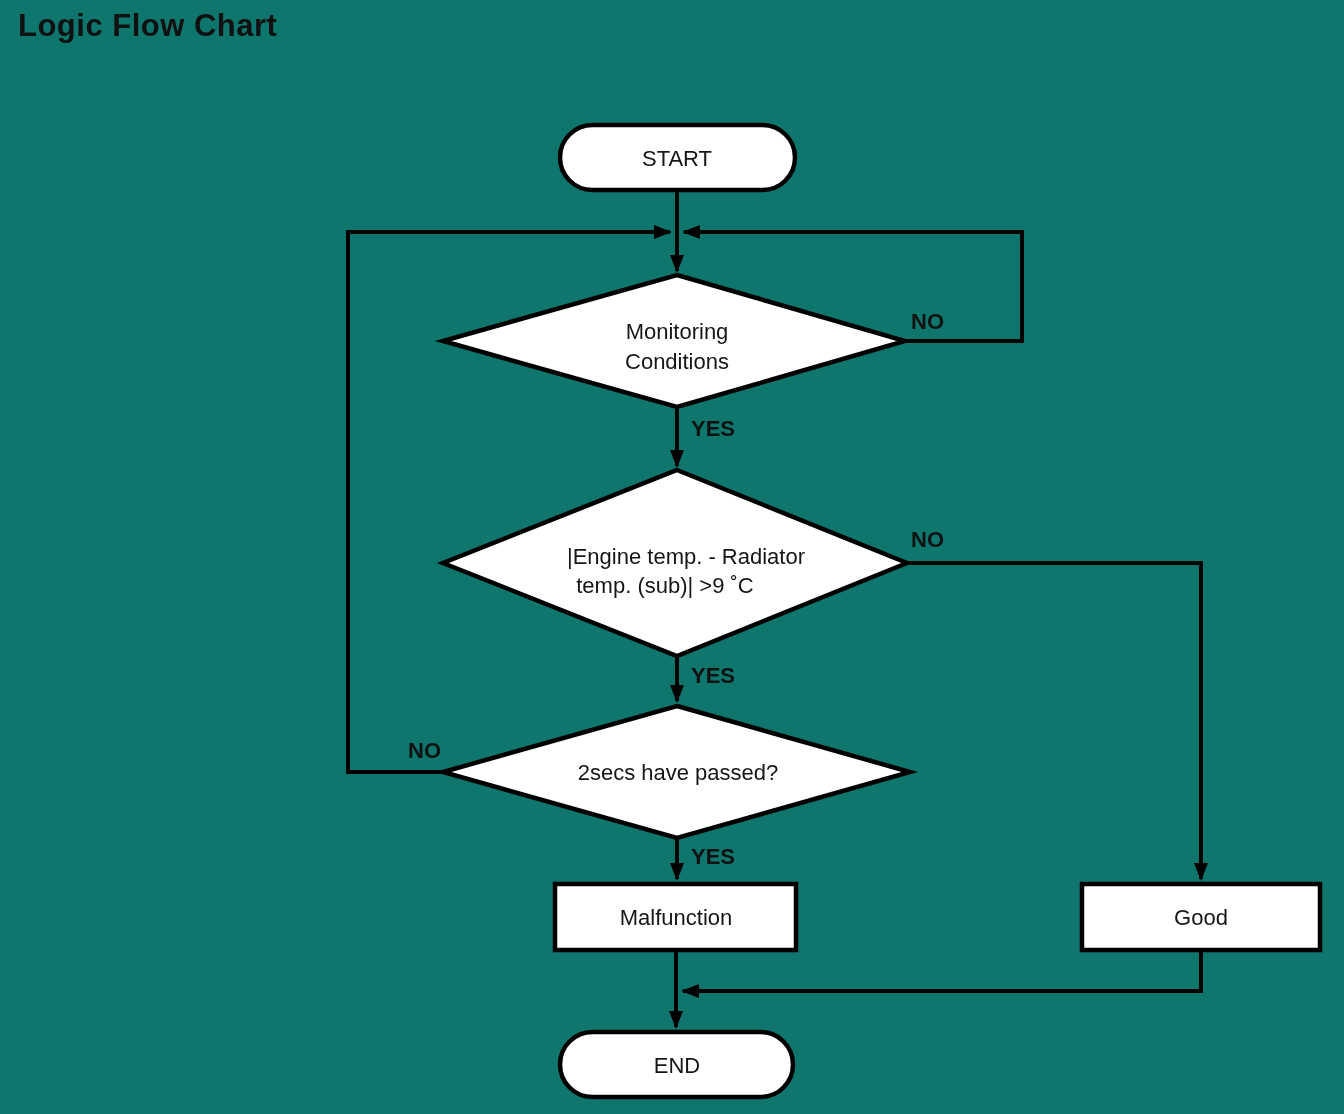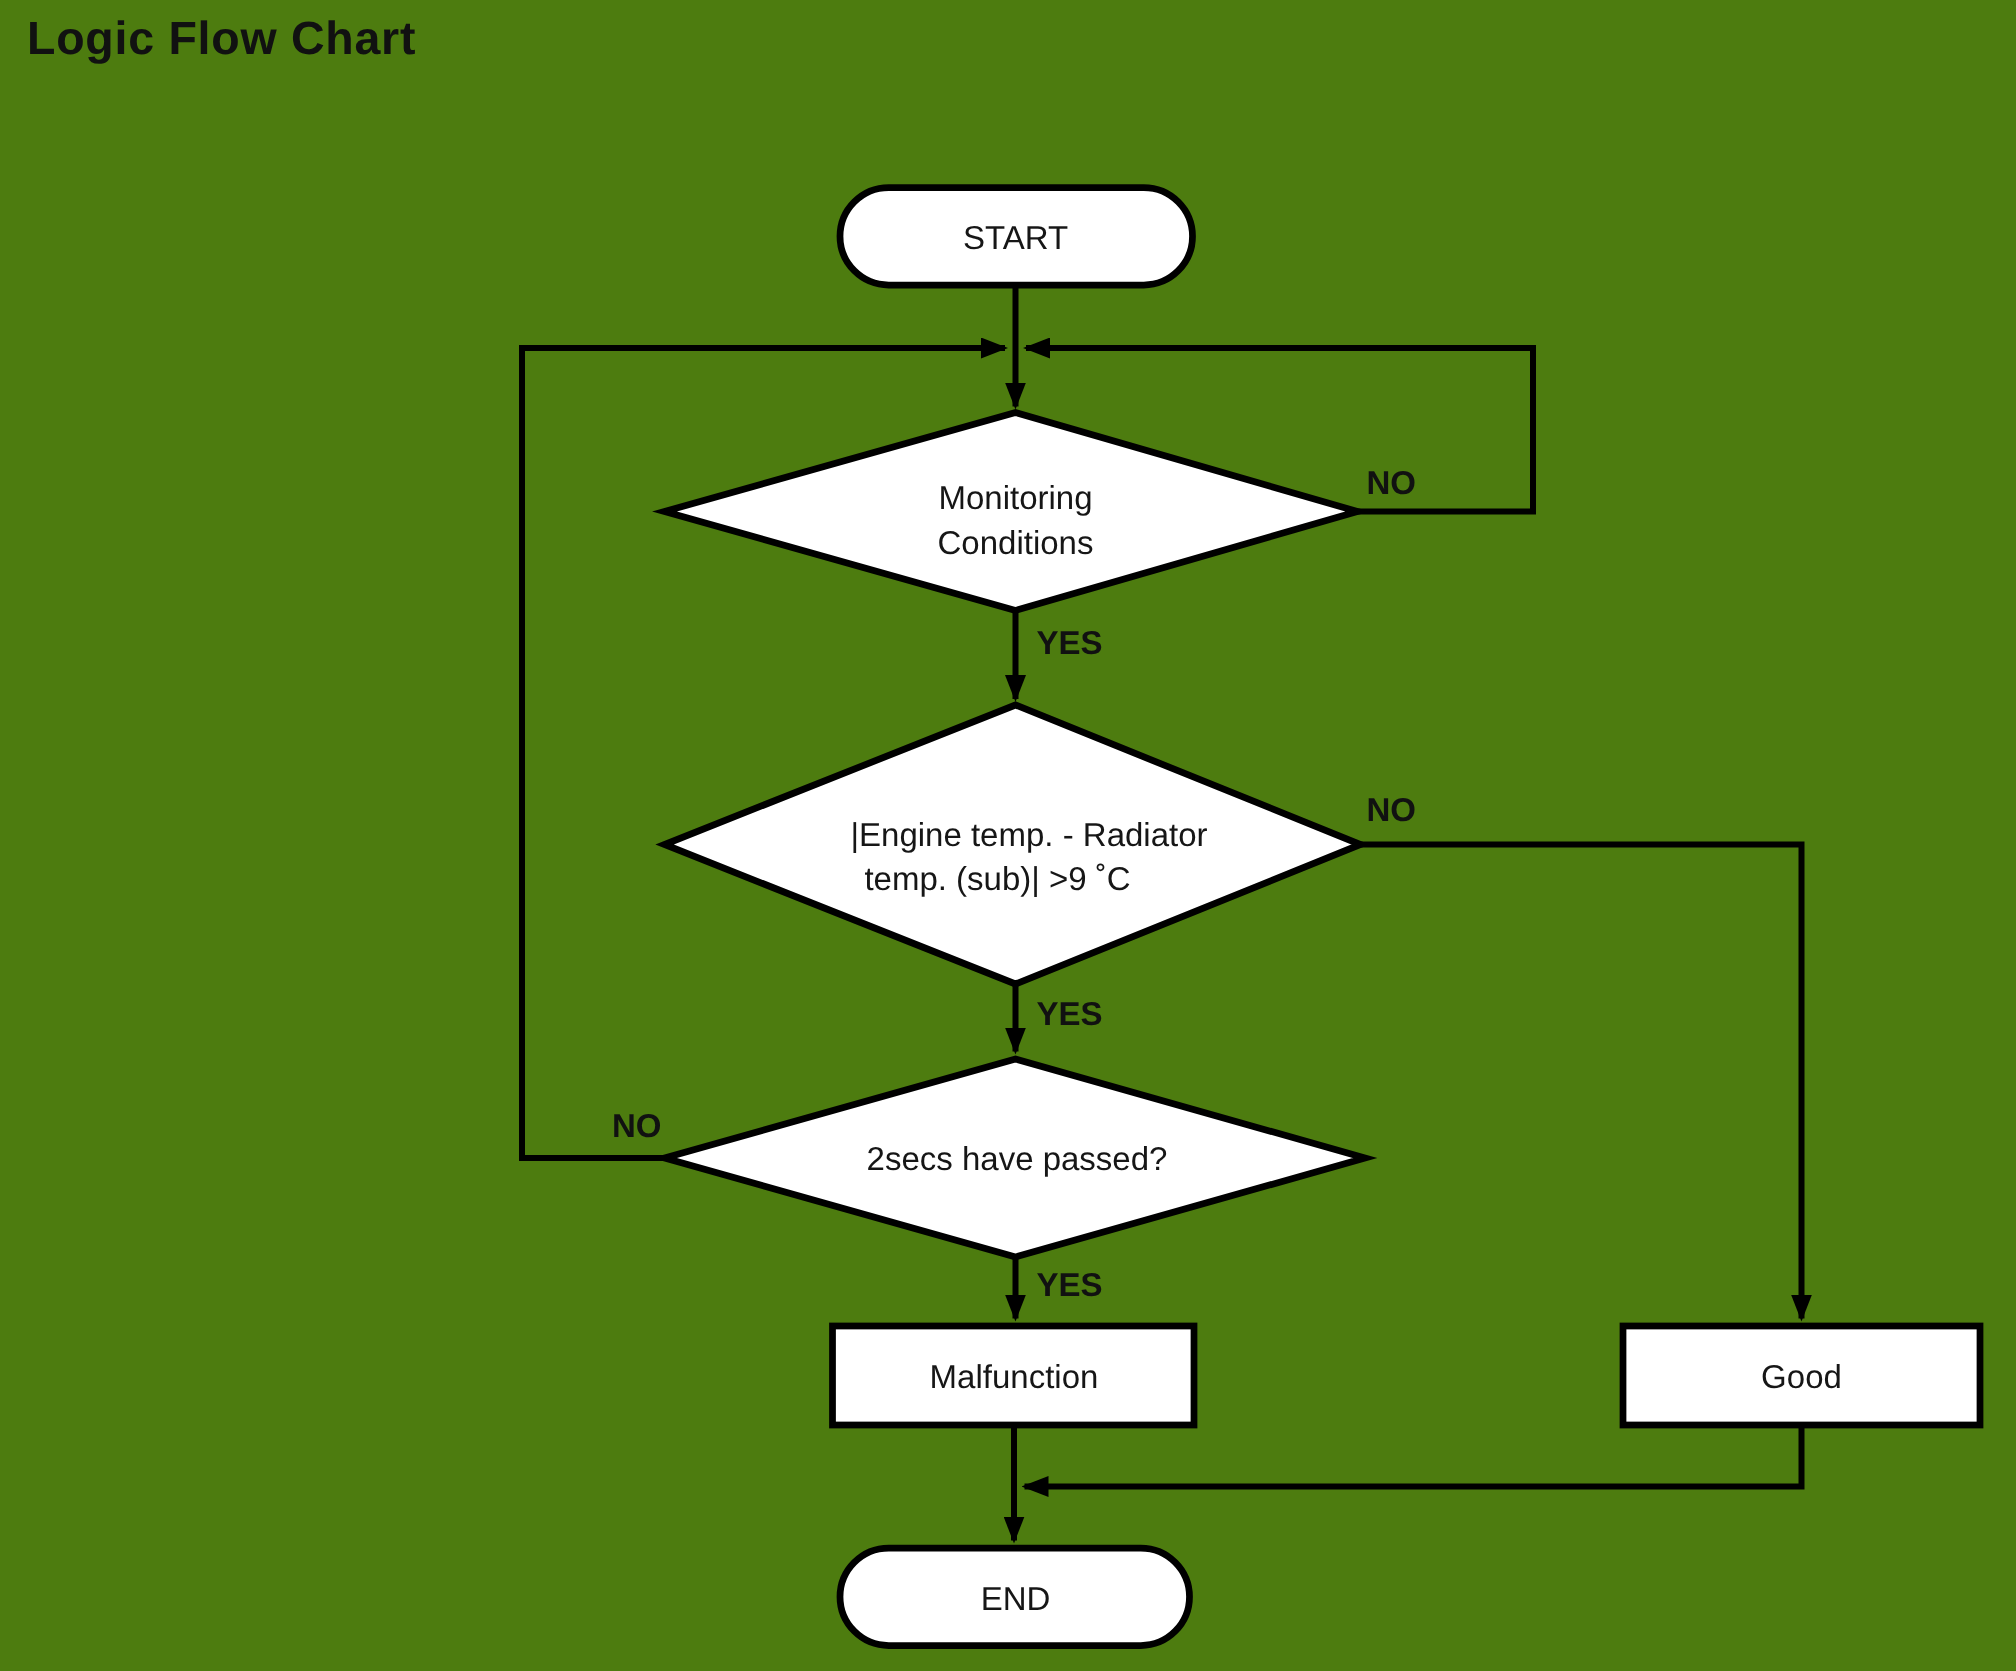--- a/index.html
+++ b/index.html
@@ -4,21 +4,21 @@
 <style>
   html, body {
     margin: 0;
     padding: 0;
     background: #ffffff;
   }
   .canvas {
     position: relative;
     width: 1344px;
     height: 1114px;
-    background: #4d7c0f;
+    background: #0f766e;
     font-family: "Liberation Sans", "DejaVu Sans", sans-serif;
     overflow: hidden;
   }
   .page-title {
     position: absolute;
     left: 18px;
     top: 8px;
     margin: 0;
     font-size: 31px;
     font-weight: bold;

